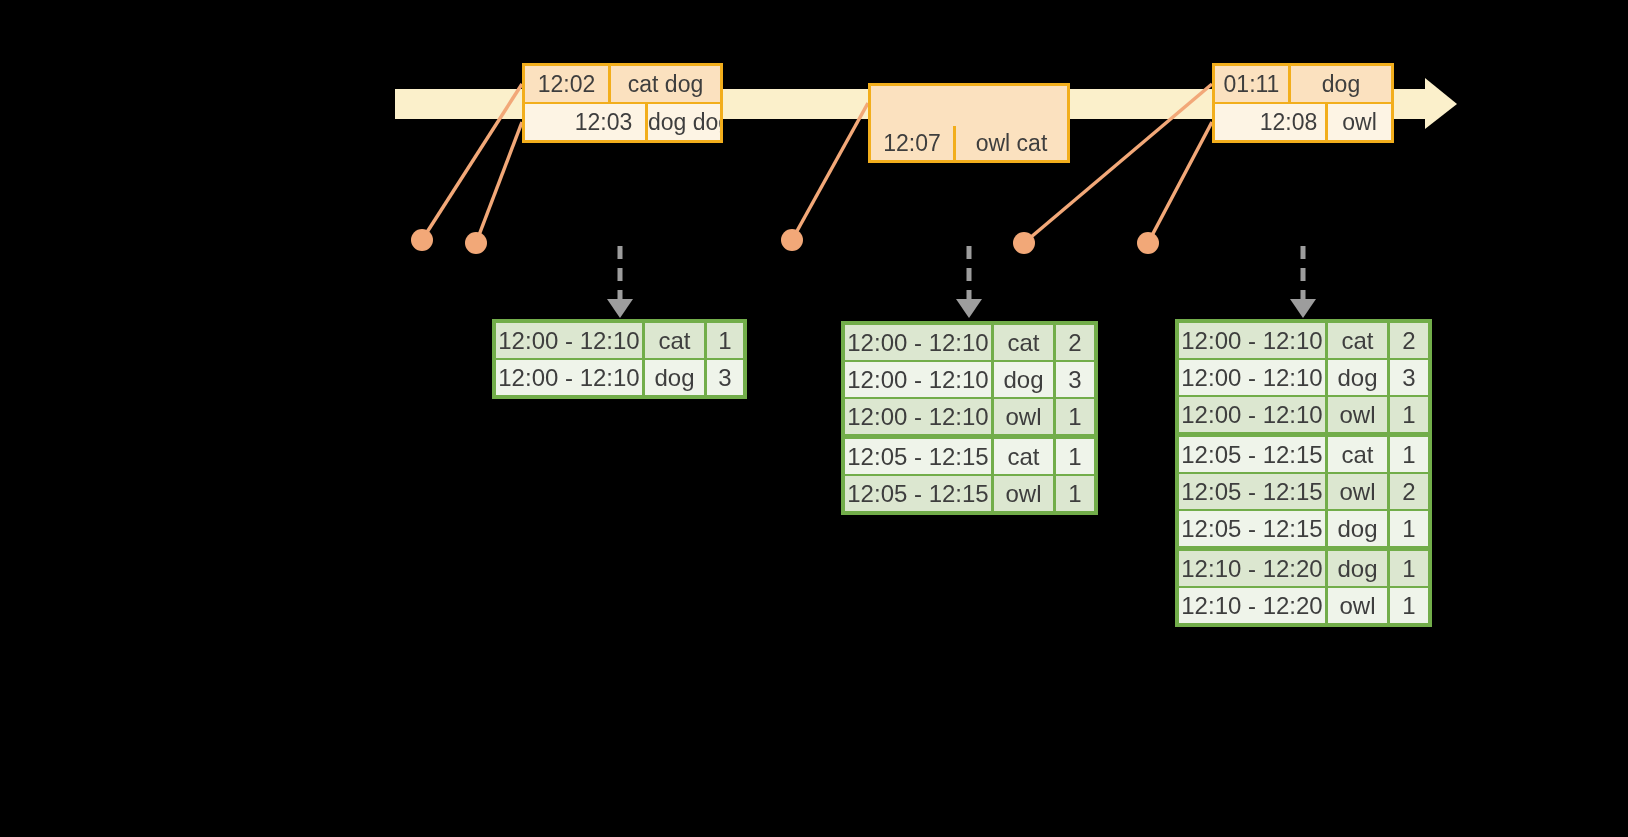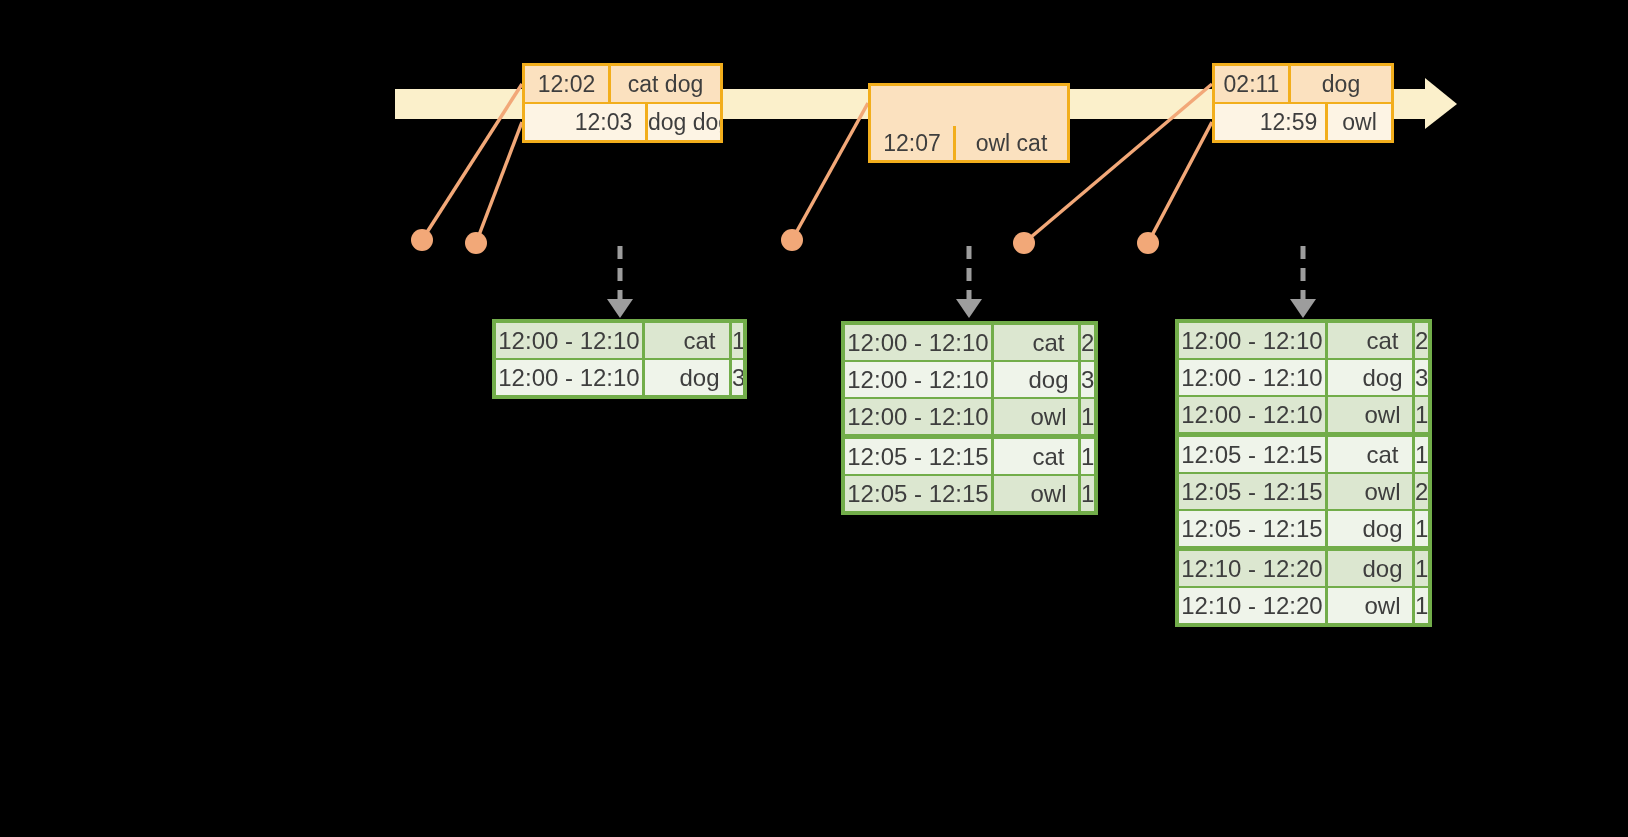--- a/index.html
+++ b/index.html
@@ -53,21 +53,21 @@
   #result-table-0{left:492px;top:319px;width:255px;}
   #result-table-1{left:841px;top:321px;width:257px;}
   #result-table-2{left:1175px;top:319px;width:257px;}
   .rt-row{display:flex;background:var(--result-row-dark);}
   .rt-row.alt{background:var(--result-row-light);}
   .rt-row.sep{border-top:2px solid var(--result-border);}
   .rt-row.sep-group{border-top:5px solid var(--result-border);}
   .rt-cell{height:35px;line-height:35px;text-align:center;
            font-size:24px;color:var(--text);white-space:nowrap;overflow:hidden;}
   .rt-time{width:146px;}
-  .rt-word{width:59px;border-left:3px solid var(--result-border);padding-left:25px;}
+  .rt-word{width:59px;border-left:3px solid var(--result-border);}
   .rt-count{flex:1;border-left:3px solid var(--result-border);}
 </style>
 </head>
 <body>
 
 <div id="canvas">
 
   <svg id="diagram-svg" width="1628" height="837" viewBox="0 0 1628 837">
 
     <rect x="395" y="89" width="1030" height="30" style="fill:var(--timeline-fill)"></rect>
@@ -111,25 +111,25 @@
       </div>
     </div>
   <div id="event-table-1" class="event-table">
       <div class="ev-row">
         <div class="ev-cell ev-time">12:07</div>
         <div class="ev-cell ev-words">owl cat</div>
       </div>
     </div>
   <div id="event-table-2" class="event-table">
       <div class="ev-row">
-        <div class="ev-cell ev-time">02:11</div>
+        <div class="ev-cell ev-time">01:11</div>
         <div class="ev-cell ev-words">dog</div>
       </div>
       <div class="ev-row alt">
-        <div class="ev-cell ev-time">12:59</div>
+        <div class="ev-cell ev-time">12:08</div>
         <div class="ev-cell ev-words">owl</div>
       </div>
     </div>
 
   <div id="result-table-0" class="result-table">
       <div class="rt-row">
         <div class="rt-cell rt-time">12:00 - 12:10</div>
         <div class="rt-cell rt-word">cat</div>
         <div class="rt-cell rt-count">1</div>
       </div>

